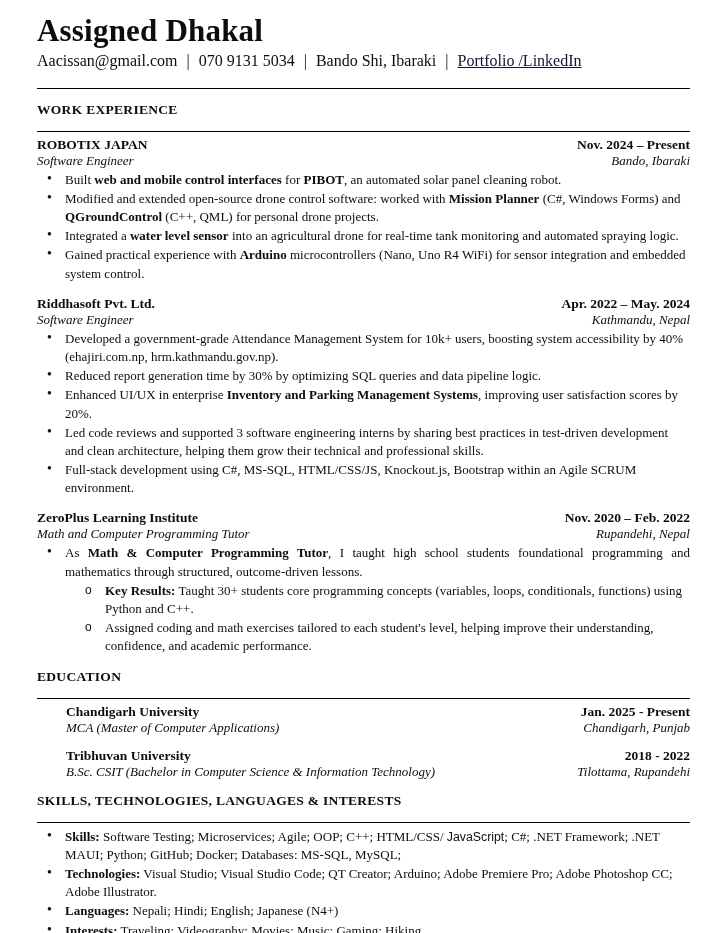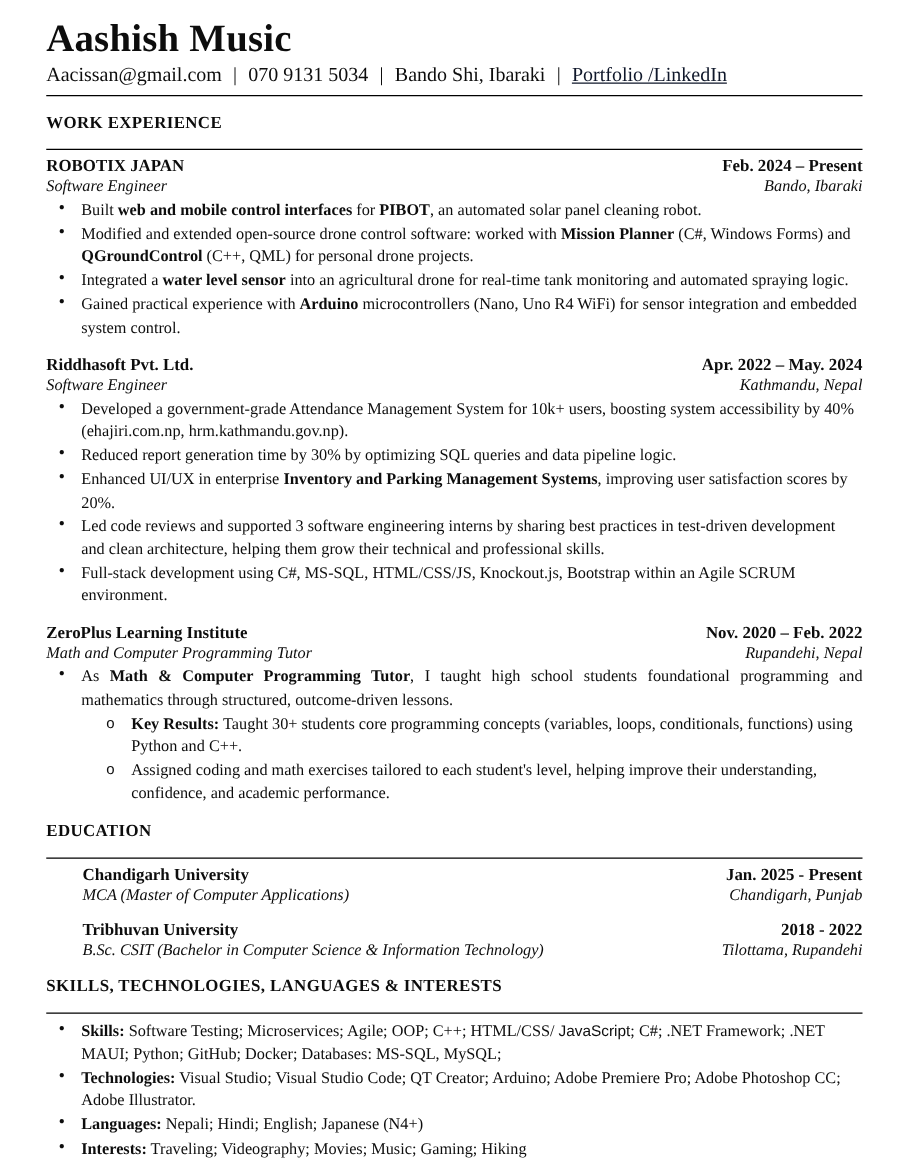--- a/index.html
+++ b/index.html
@@ -8,21 +8,21 @@
     width: 727px; height: 933px;
     font-family: "Liberation Serif", serif;
     color: #0d0d0d;
     overflow: hidden;
   }
   .page { padding: 13px 37px 0 37px; }
 
   
   .name { font-size: 31px; font-weight: bold; letter-spacing: 0.2px; line-height: 1.15; }
   .contact {
-    font-size: 16px; margin-top: 3px; padding-bottom: 6px;
+    font-size: 16px; margin-top: 3px; padding-bottom: 18px;
     border-bottom: 1.6px solid #000;
     display: flex; align-items: baseline; gap: 9px;
     white-space: nowrap;
   }
   .contact .link { color: #0f172a; text-decoration: underline; cursor: pointer; }
 
   
   .sec-head {
     font-size: 13.5px; font-weight: bold; letter-spacing: 0.3px;
     border-bottom: 1.6px solid #000;
@@ -54,39 +54,39 @@
   .just { text-align: justify; }
   .b { font-weight: bold; }
   .sans { font-family: "Liberation Sans", sans-serif; font-size: 12.3px; }
 </style>
 </head>
 <body>
 
 <div class="page">
 
   <header>
-    <h1 class="name">Aashish Music</h1>
+    <h1 class="name">Assigned Dhakal</h1>
     <div class="contact">
       <span>Aacissan@gmail.com</span>
       <span>|</span>
       <span>070 9131 5034</span>
       <span>|</span>
       <span>Bando Shi, Ibaraki</span>
       <span>|</span>
       <a class="link">Portfolio /LinkedIn</a>
     </div>
   </header>
 
   <section>
     <h2 class="sec-head">WORK EXPERIENCE</h2>
 
     <article class="job">
       <div class="row">
         <span class="co lft">ROBOTIX JAPAN</span>
-        <span class="dates rgt">Feb. 2024 – Present</span>
+        <span class="dates rgt">Nov. 2024 – Present</span>
       </div>
       <div class="row ital">
         <span class="lft">Software Engineer</span>
         <span class="rgt">Bando, Ibaraki</span>
       </div>
       <ul class="bullets">
         <li><span>Built </span><span class="b">web and mobile control interfaces</span><span> for </span><span class="b">PIBOT</span><span>, an automated solar panel cleaning robot.</span></li>
         <li><span>Modified and extended open-source drone control software: worked with </span><span class="b">Mission Planner</span><span> (C#, Windows Forms) and </span><span class="b">QGroundControl</span><span> (C++, QML) for personal drone projects.</span></li>
         <li><span>Integrated a </span><span class="b">water level sensor</span><span> into an agricultural drone for real-time tank monitoring and automated spraying logic.</span></li>
         <li><span>Gained practical experience with </span><span class="b">Arduino</span><span> microcontrollers (Nano, Uno R4 WiFi) for sensor integration and embedded system control.</span></li>

